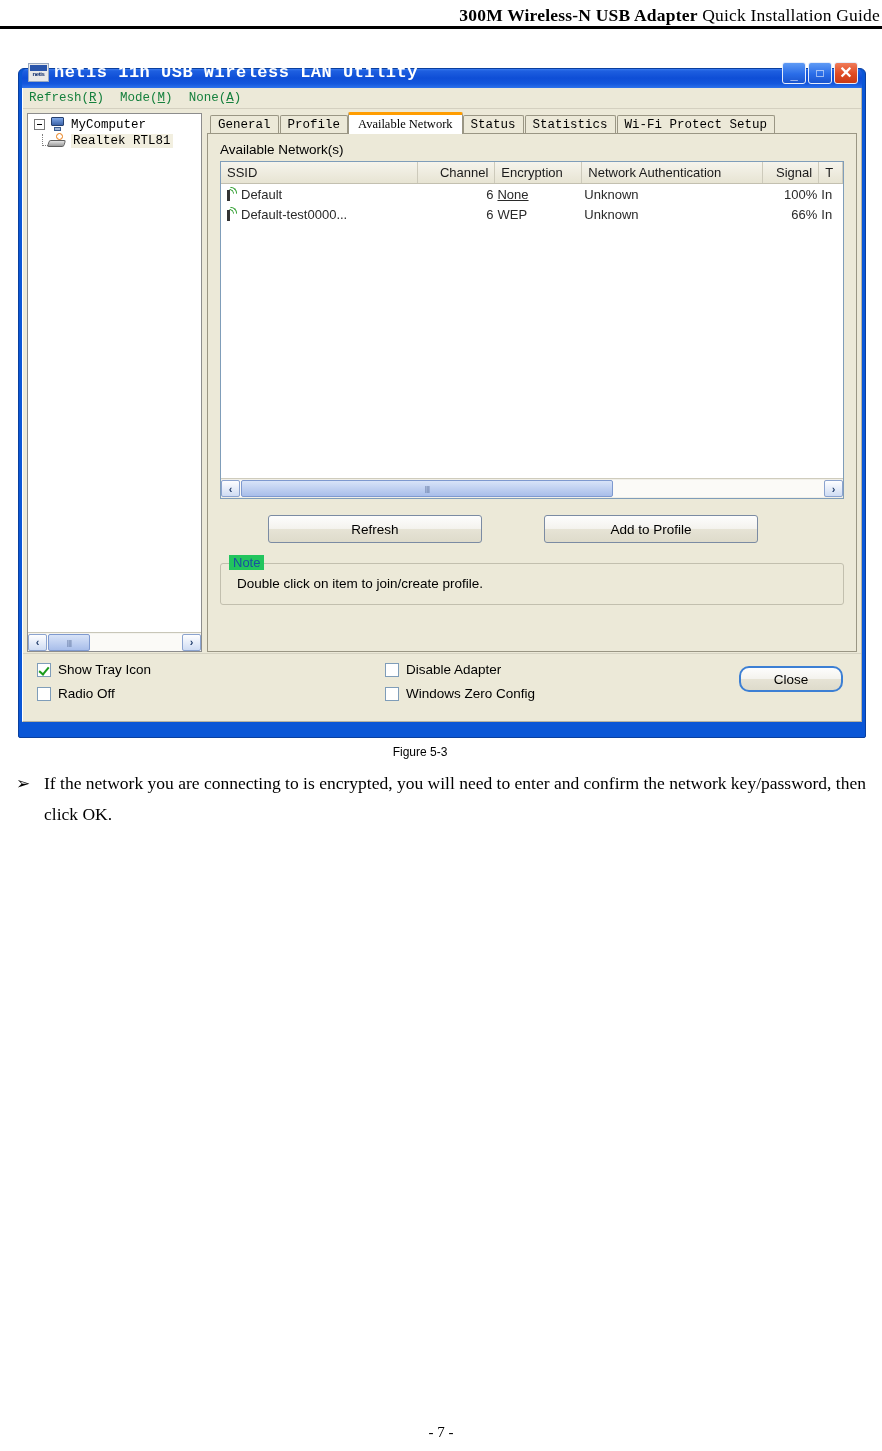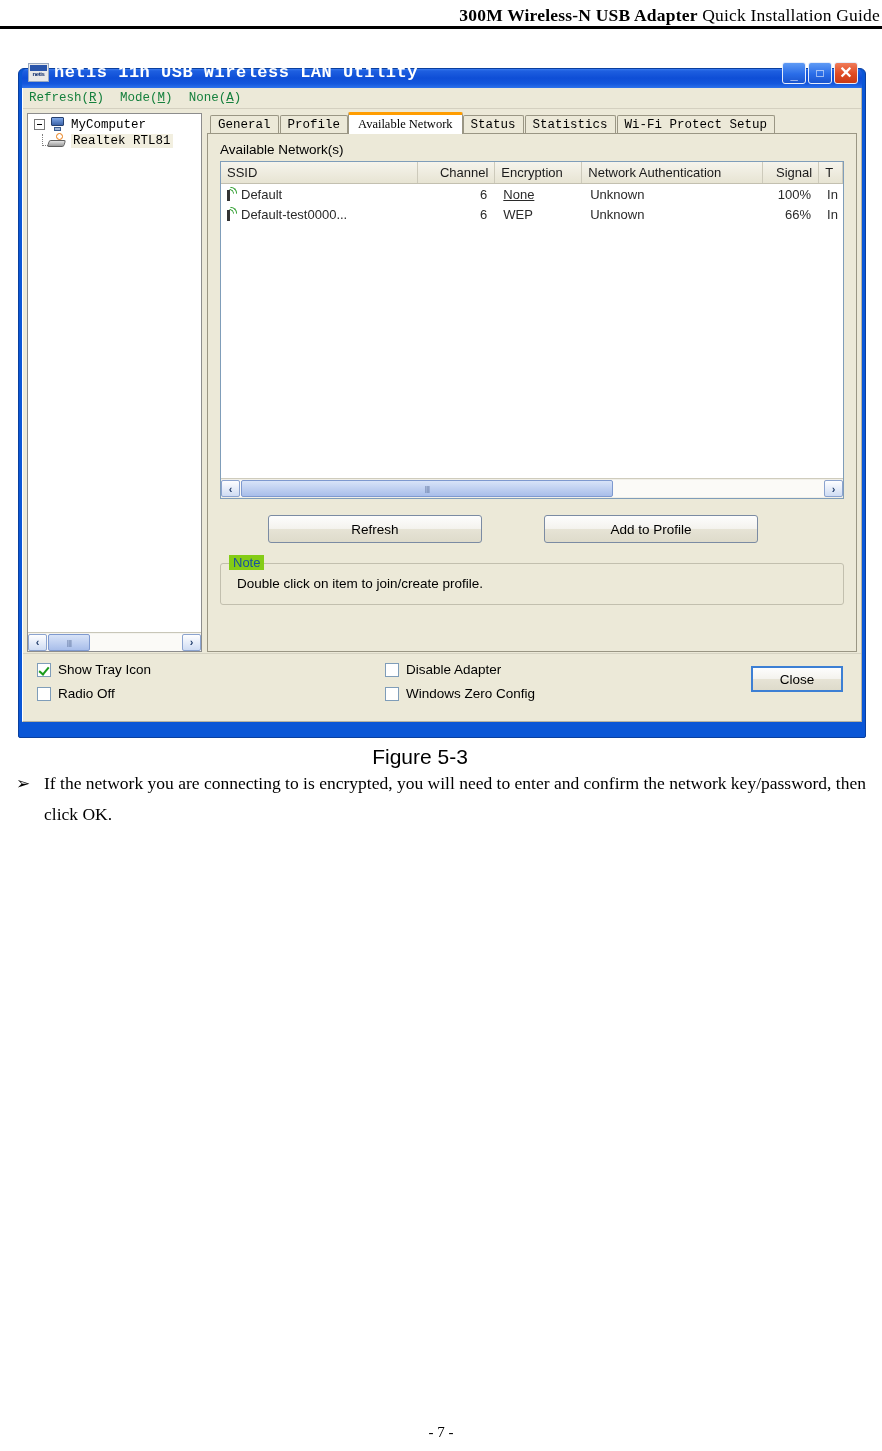--- a/index.html
+++ b/index.html
@@ -390,21 +390,21 @@
     align-items: center;
     box-sizing: border-box;
   }
   .lv-td {
     font-family: "Liberation Sans", sans-serif;
     font-size: 13px;
     color: #2a2a2a;
     display: flex;
     align-items: center;
     box-sizing: border-box;
-    padding: 0 8px;
+    padding: 0 2px;
     white-space: nowrap;
     overflow: hidden;
   }
   .lv-td.num { justify-content: flex-end; }
   .ssid-cell { padding-left: 4px; }
   .ico-wifi {
     width: 13px; height: 14px;
     position: relative;
     margin-right: 3px;
     flex: 0 0 auto;
@@ -462,21 +462,21 @@
     position: relative;
     border: 1px solid #c2bfae;
     border-radius: 3px;
     height: 42px;
     box-sizing: border-box;
     padding: 12px 0 0 16px;
   }
   .gb-title {
     position: absolute;
     top: -9px; left: 8px;
-    background: #84cc16;
+    background: #22c55e;
     padding: 0 4px;
     font-family: "Liberation Sans", sans-serif;
     font-size: 13px;
     color: #1a4fa0;
   }
   .gb-text {
     font-family: "Liberation Sans", sans-serif;
     font-size: 13.5px;
     color: #000;
   }
@@ -521,39 +521,39 @@
     transform: rotate(40deg);
   }
   .cbx-label {
     font-family: "Liberation Sans", sans-serif;
     font-size: 13.5px;
     color: #000;
   }
   .close-btn {
     position: absolute;
     right: 18px; top: 12px;
-    width: 92px; height: 26px;
+    width: 104px; height: 26px;
     background: linear-gradient(180deg,#fdfdfd 0%, #f4f3ee 48%, #e6e3d5 52%, #dedbcb 100%);
     border: 2px solid #3c7fd4;
-    border-radius: 0;
+    border-radius: 10px;
     box-sizing: border-box;
     font-family: "Liberation Sans", sans-serif;
     font-size: 13.5px;
     display: flex; align-items: center; justify-content: center;
     color: #000;
   }
 
   
   .figcaption {
     position: absolute;
     left: 0; top: 745px;
     width: 840px;
     text-align: center;
     font-family: "Liberation Sans", sans-serif;
-    font-size: 21px;
+    font-size: 12px;
     color: #000;
   }
   .bullet-para {
     position: absolute;
     left: 16px; top: 768px;
     width: 850px;
     display: flex;
     align-items: flex-start;
   }
   .bullet-mark {

